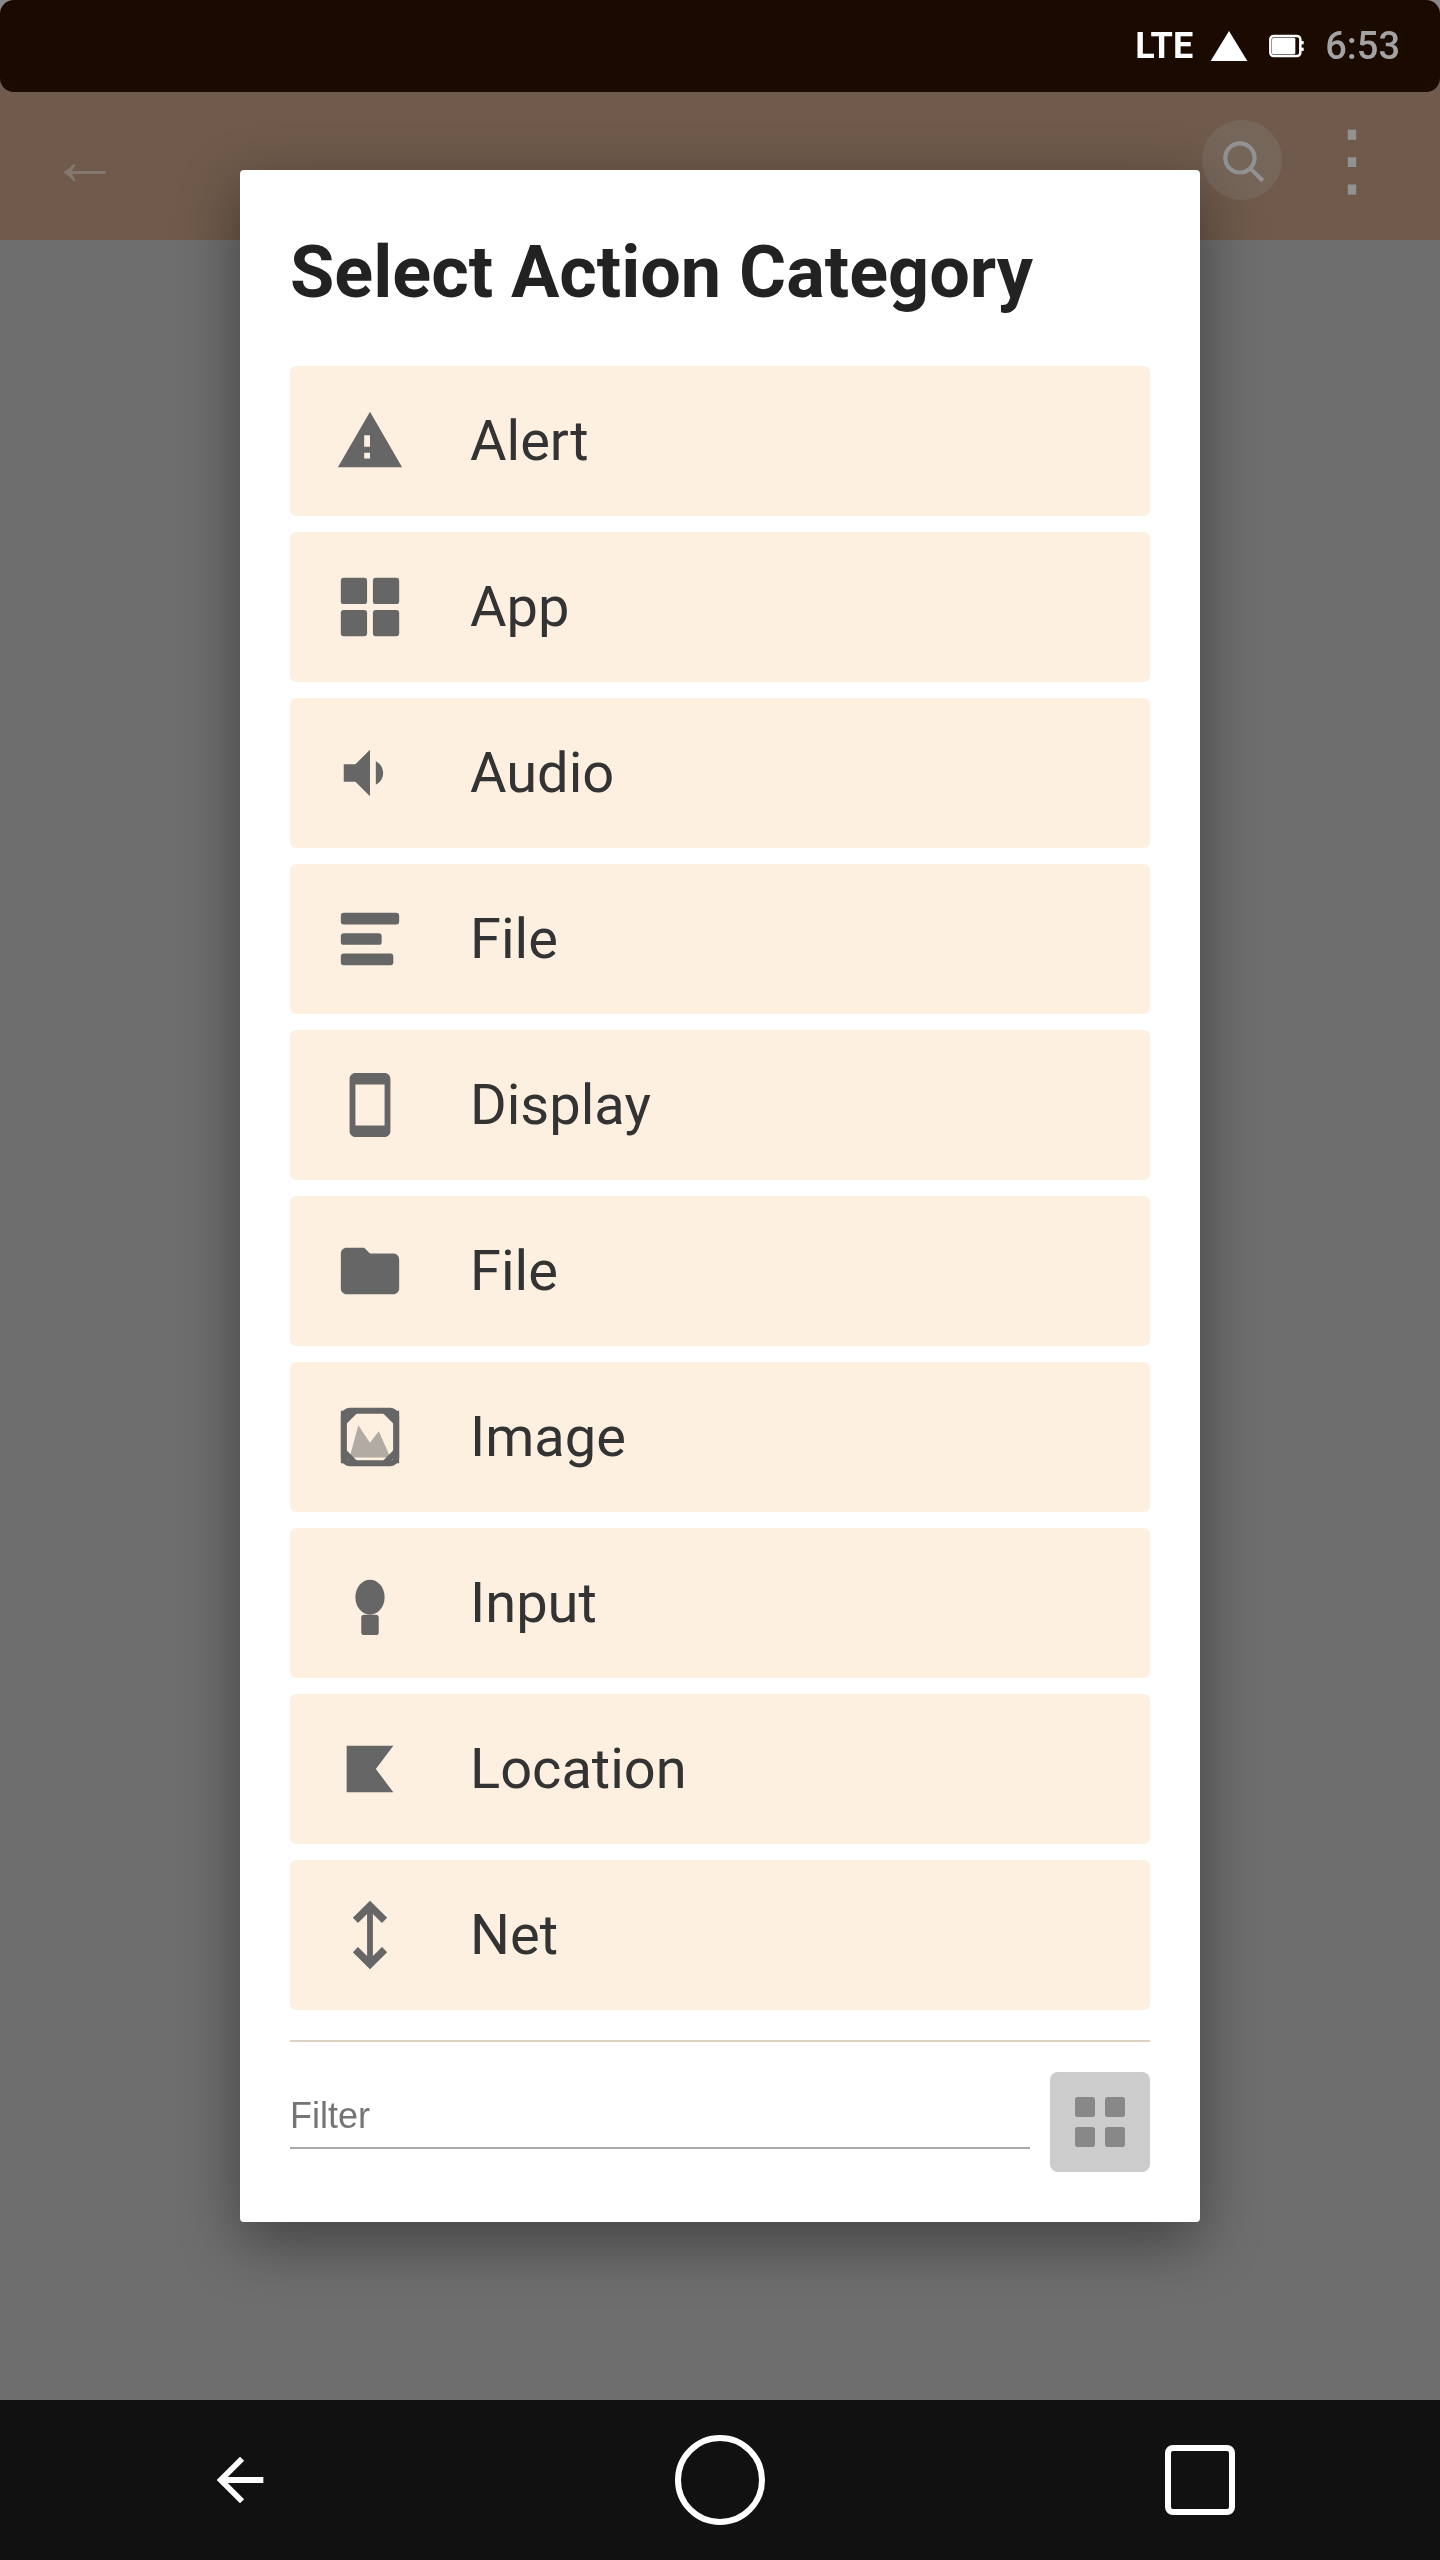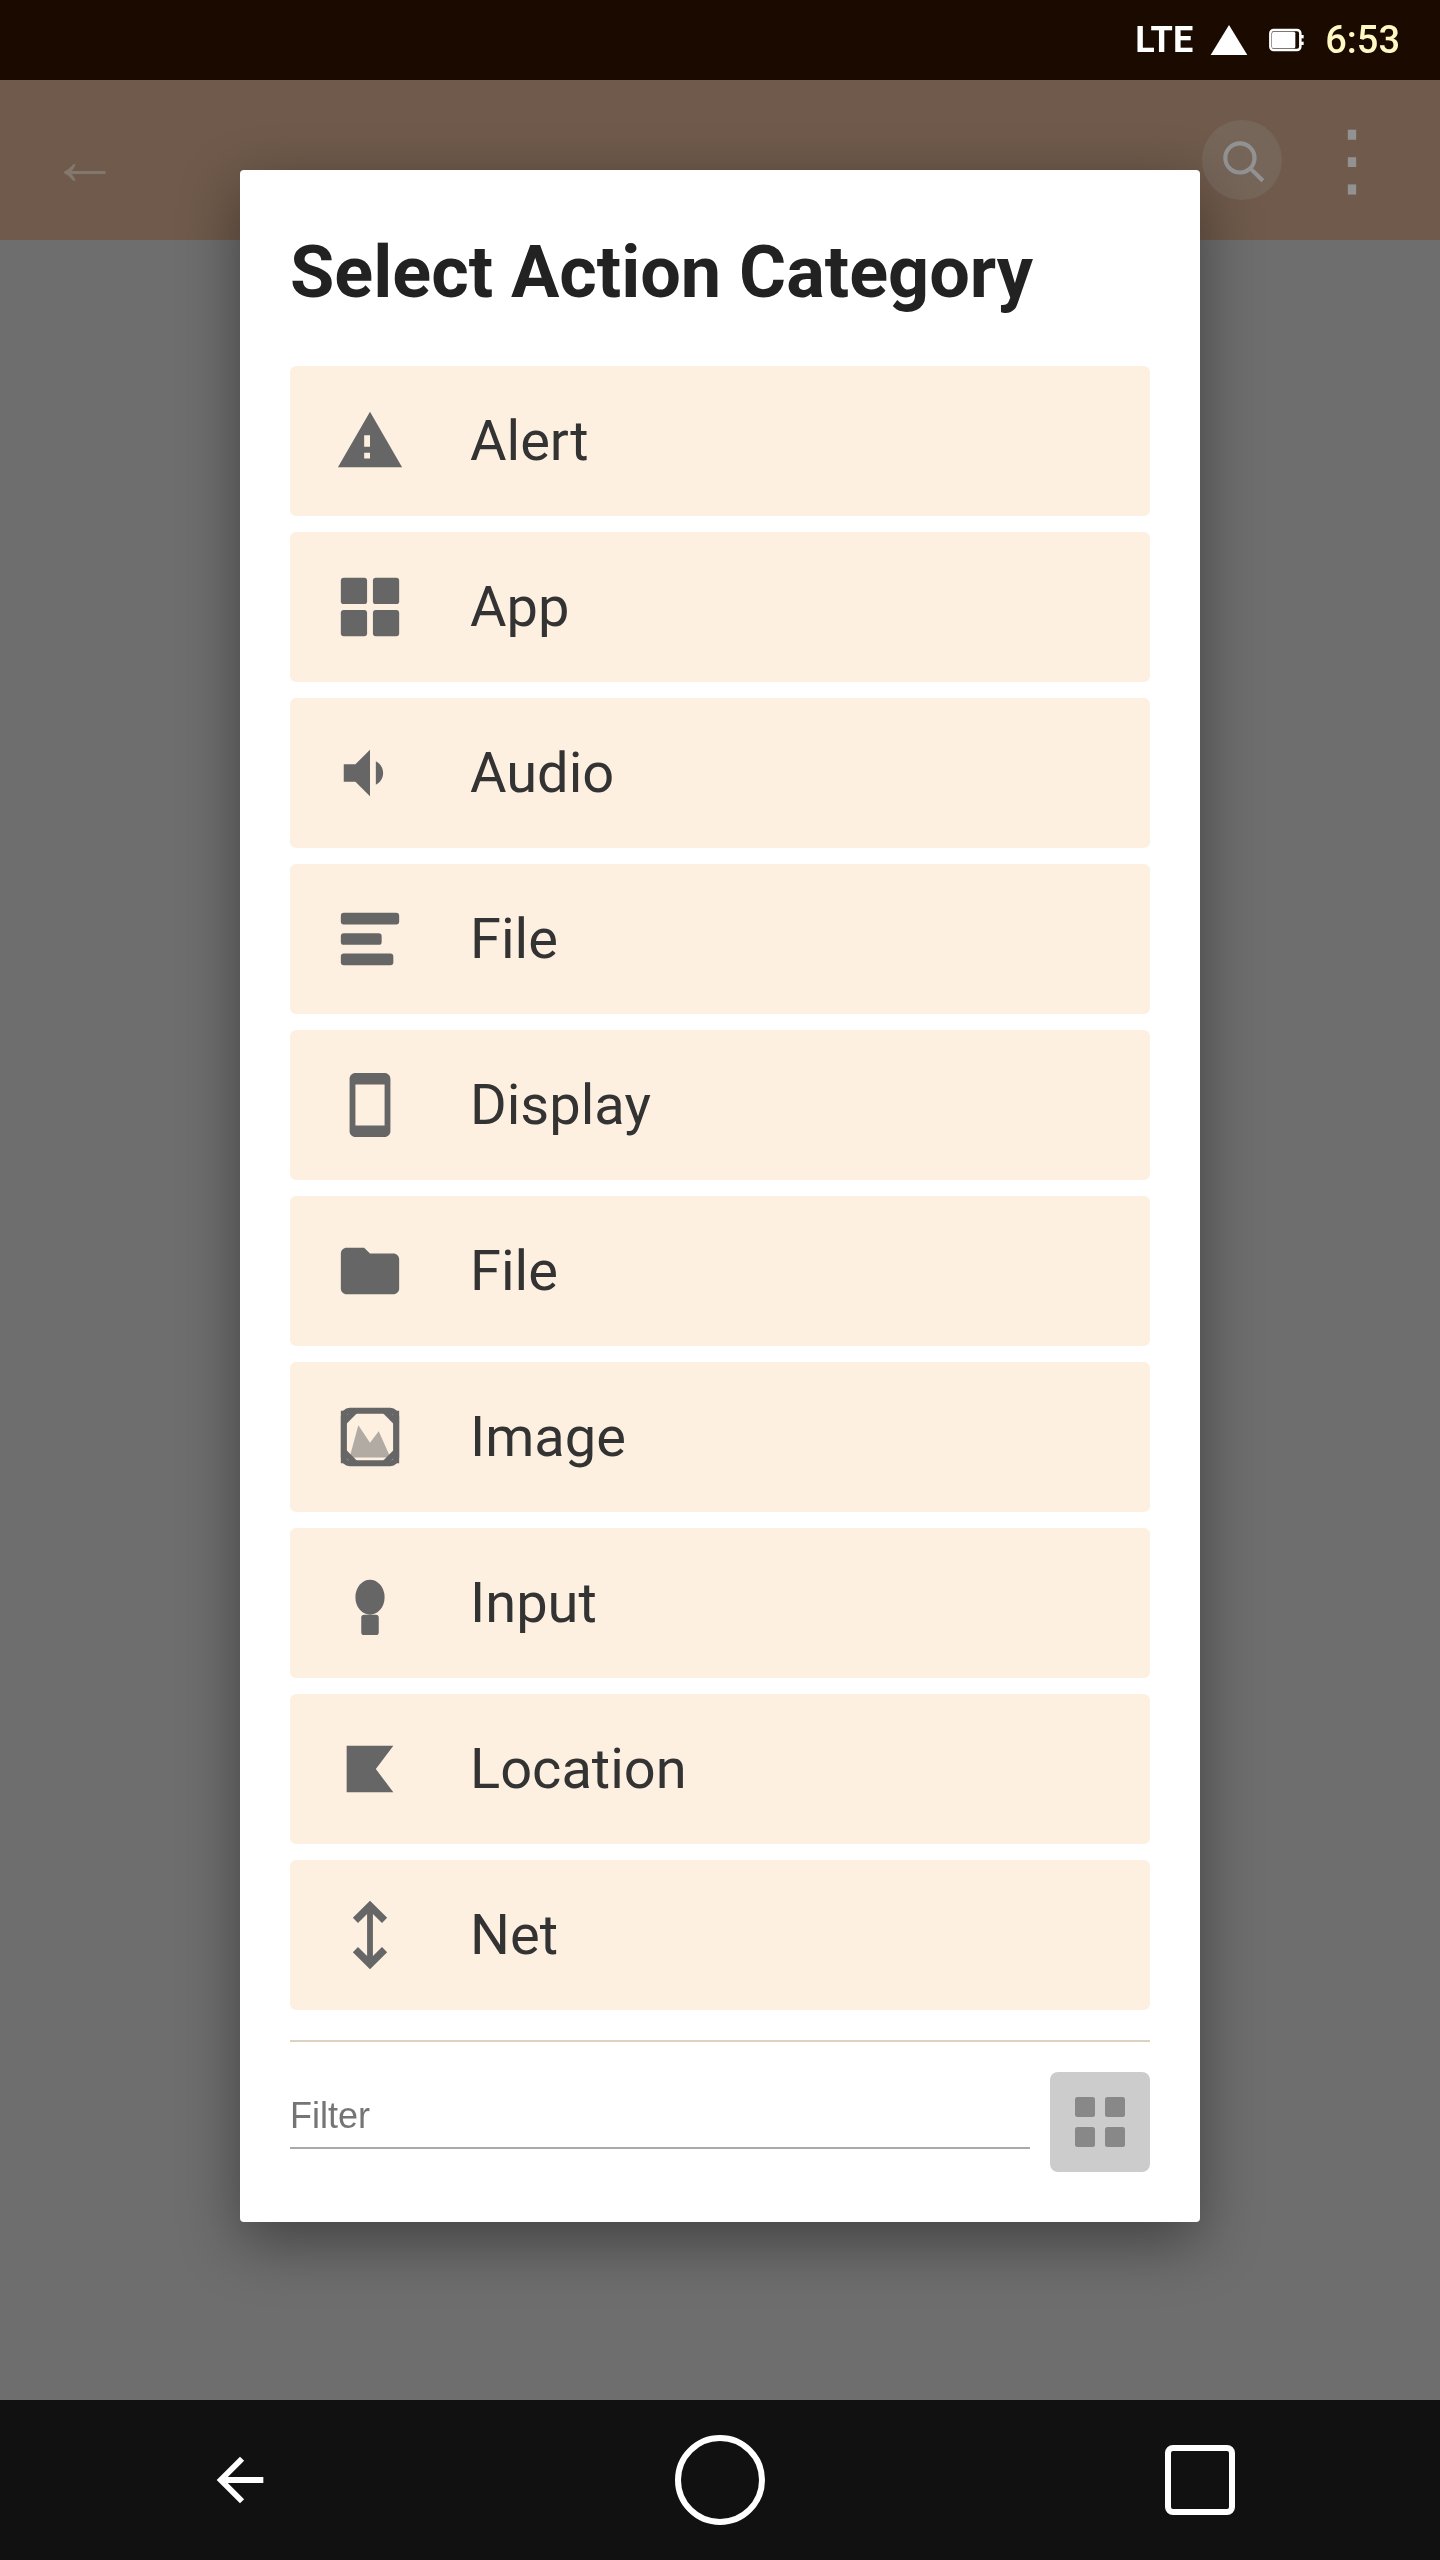--- a/index.html
+++ b/index.html
@@ -16,31 +16,32 @@
       position: relative;
       overflow: hidden;
     }
 
     
     .status-bar {
       position: absolute;
       top: 0;
       left: 0;
       right: 0;
-      height: 80px;
+      height: 92px;
       background: #1a0a00;
       display: flex;
       align-items: center;
       justify-content: flex-end;
       padding: 0 40px;
       z-index: 100;
+      border-radius: 14px;
     }
 
     .status-bar-text {
-      color: #fef9c3;
+      color: #a3a3a3;
       font-size: 38px;
       font-weight: 500;
     }
 
     .status-icons {
       display: flex;
       align-items: center;
       gap: 16px;
     }
 

